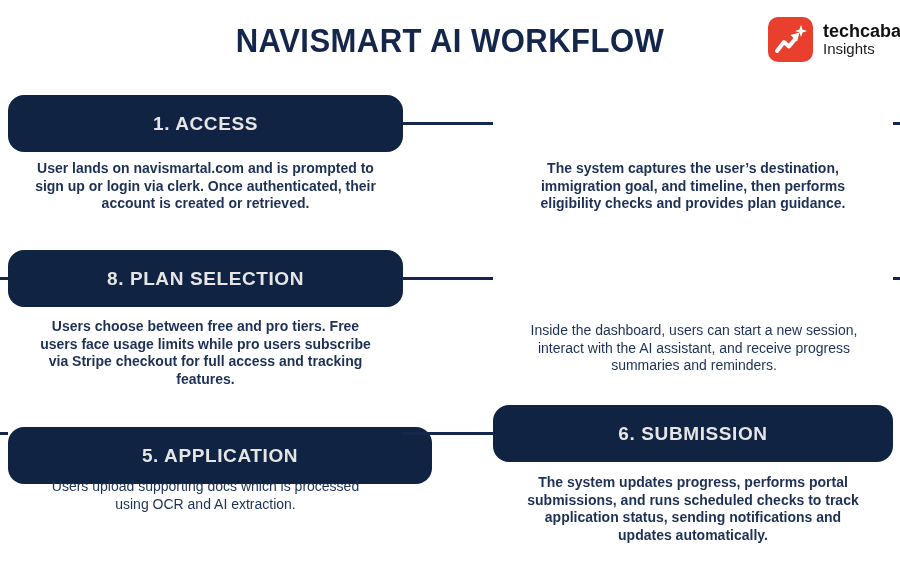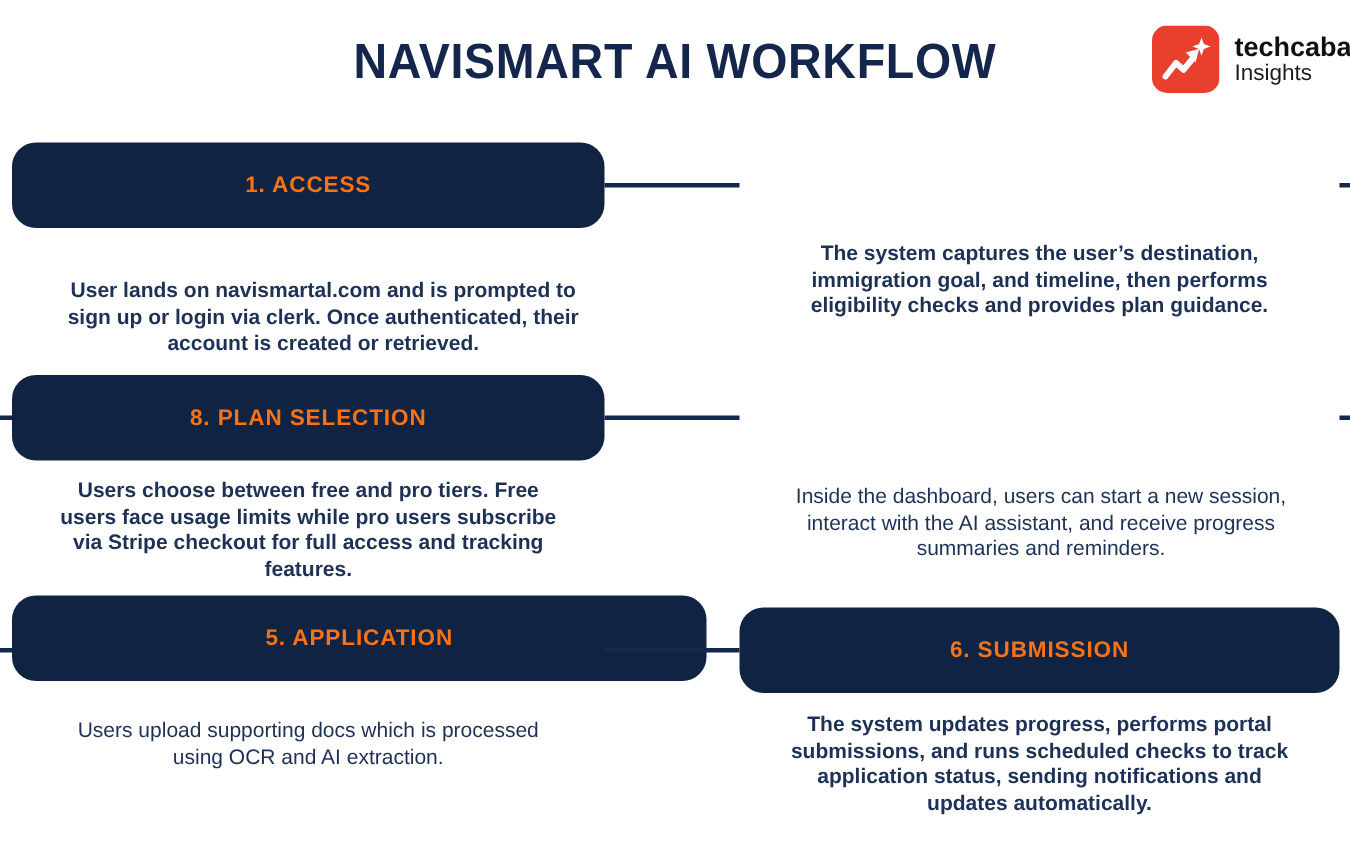--- a/index.html
+++ b/index.html
@@ -15,37 +15,37 @@
   .brand{position:absolute;left:768px;top:17px;display:flex;align-items:center;gap:10px;}
   .brand-icon{width:45px;height:45px;display:block;}
   .brand-text{display:flex;flex-direction:column;line-height:1.12;}
   .brand-name{font-size:18px;font-weight:bold;color:#101010;white-space:nowrap;}
   .brand-sub{font-size:15px;color:#1c1c1c;white-space:nowrap;}
   .pill{
     position:absolute;height:57px;background:#102342;border-radius:16px;
     display:flex;align-items:center;justify-content:center;
   }
   .pill span{
-    color:#f97316;font-weight:bold;font-size:15px;letter-spacing:.6px;white-space:pre;
+    color:#e5e5e5;font-weight:bold;font-size:19px;letter-spacing:.6px;white-space:pre;
   }
   .desc{
     position:absolute;margin:0;text-align:center;color:#1d3156;
     font-size:14px;line-height:17.5px;white-space:pre-line;
   }
   .desc.bold{font-weight:bold;}
   .connector{position:absolute;height:3px;background:#14284e;}
   
   .p1{left:8px;top:95px;width:395px;}
   .p2{left:493px;top:95px;width:400px;}
   .p3{left:8px;top:250px;width:395px;}
   .p4{left:493px;top:250px;width:400px;}
-  .p5{left:8px;top:397px;width:463px;}
+  .p5{left:8px;top:427px;width:424px;}
   .p6{left:493px;top:405px;width:400px;}
   
-  .d1{left:28px;top:160px;width:375px;margin-top:25px;}
+  .d1{left:18px;top:160px;width:375px;}
   .d2{left:508px;top:160px;width:370px;}
   .d3{left:23px;top:318px;width:365px;}
   .d4{left:504px;top:322px;width:380px;font-weight:normal;}
   .d5{left:23px;top:478px;width:365px;font-weight:normal;}
   .d6{left:508px;top:474px;width:370px;}
   
   .c1m{left:403px;top:122px;width:90px;}
   .c1r{left:893px;top:122px;width:7px;}
   .c2l{left:0px;top:277px;width:8px;}
   .c2m{left:403px;top:277px;width:90px;}

